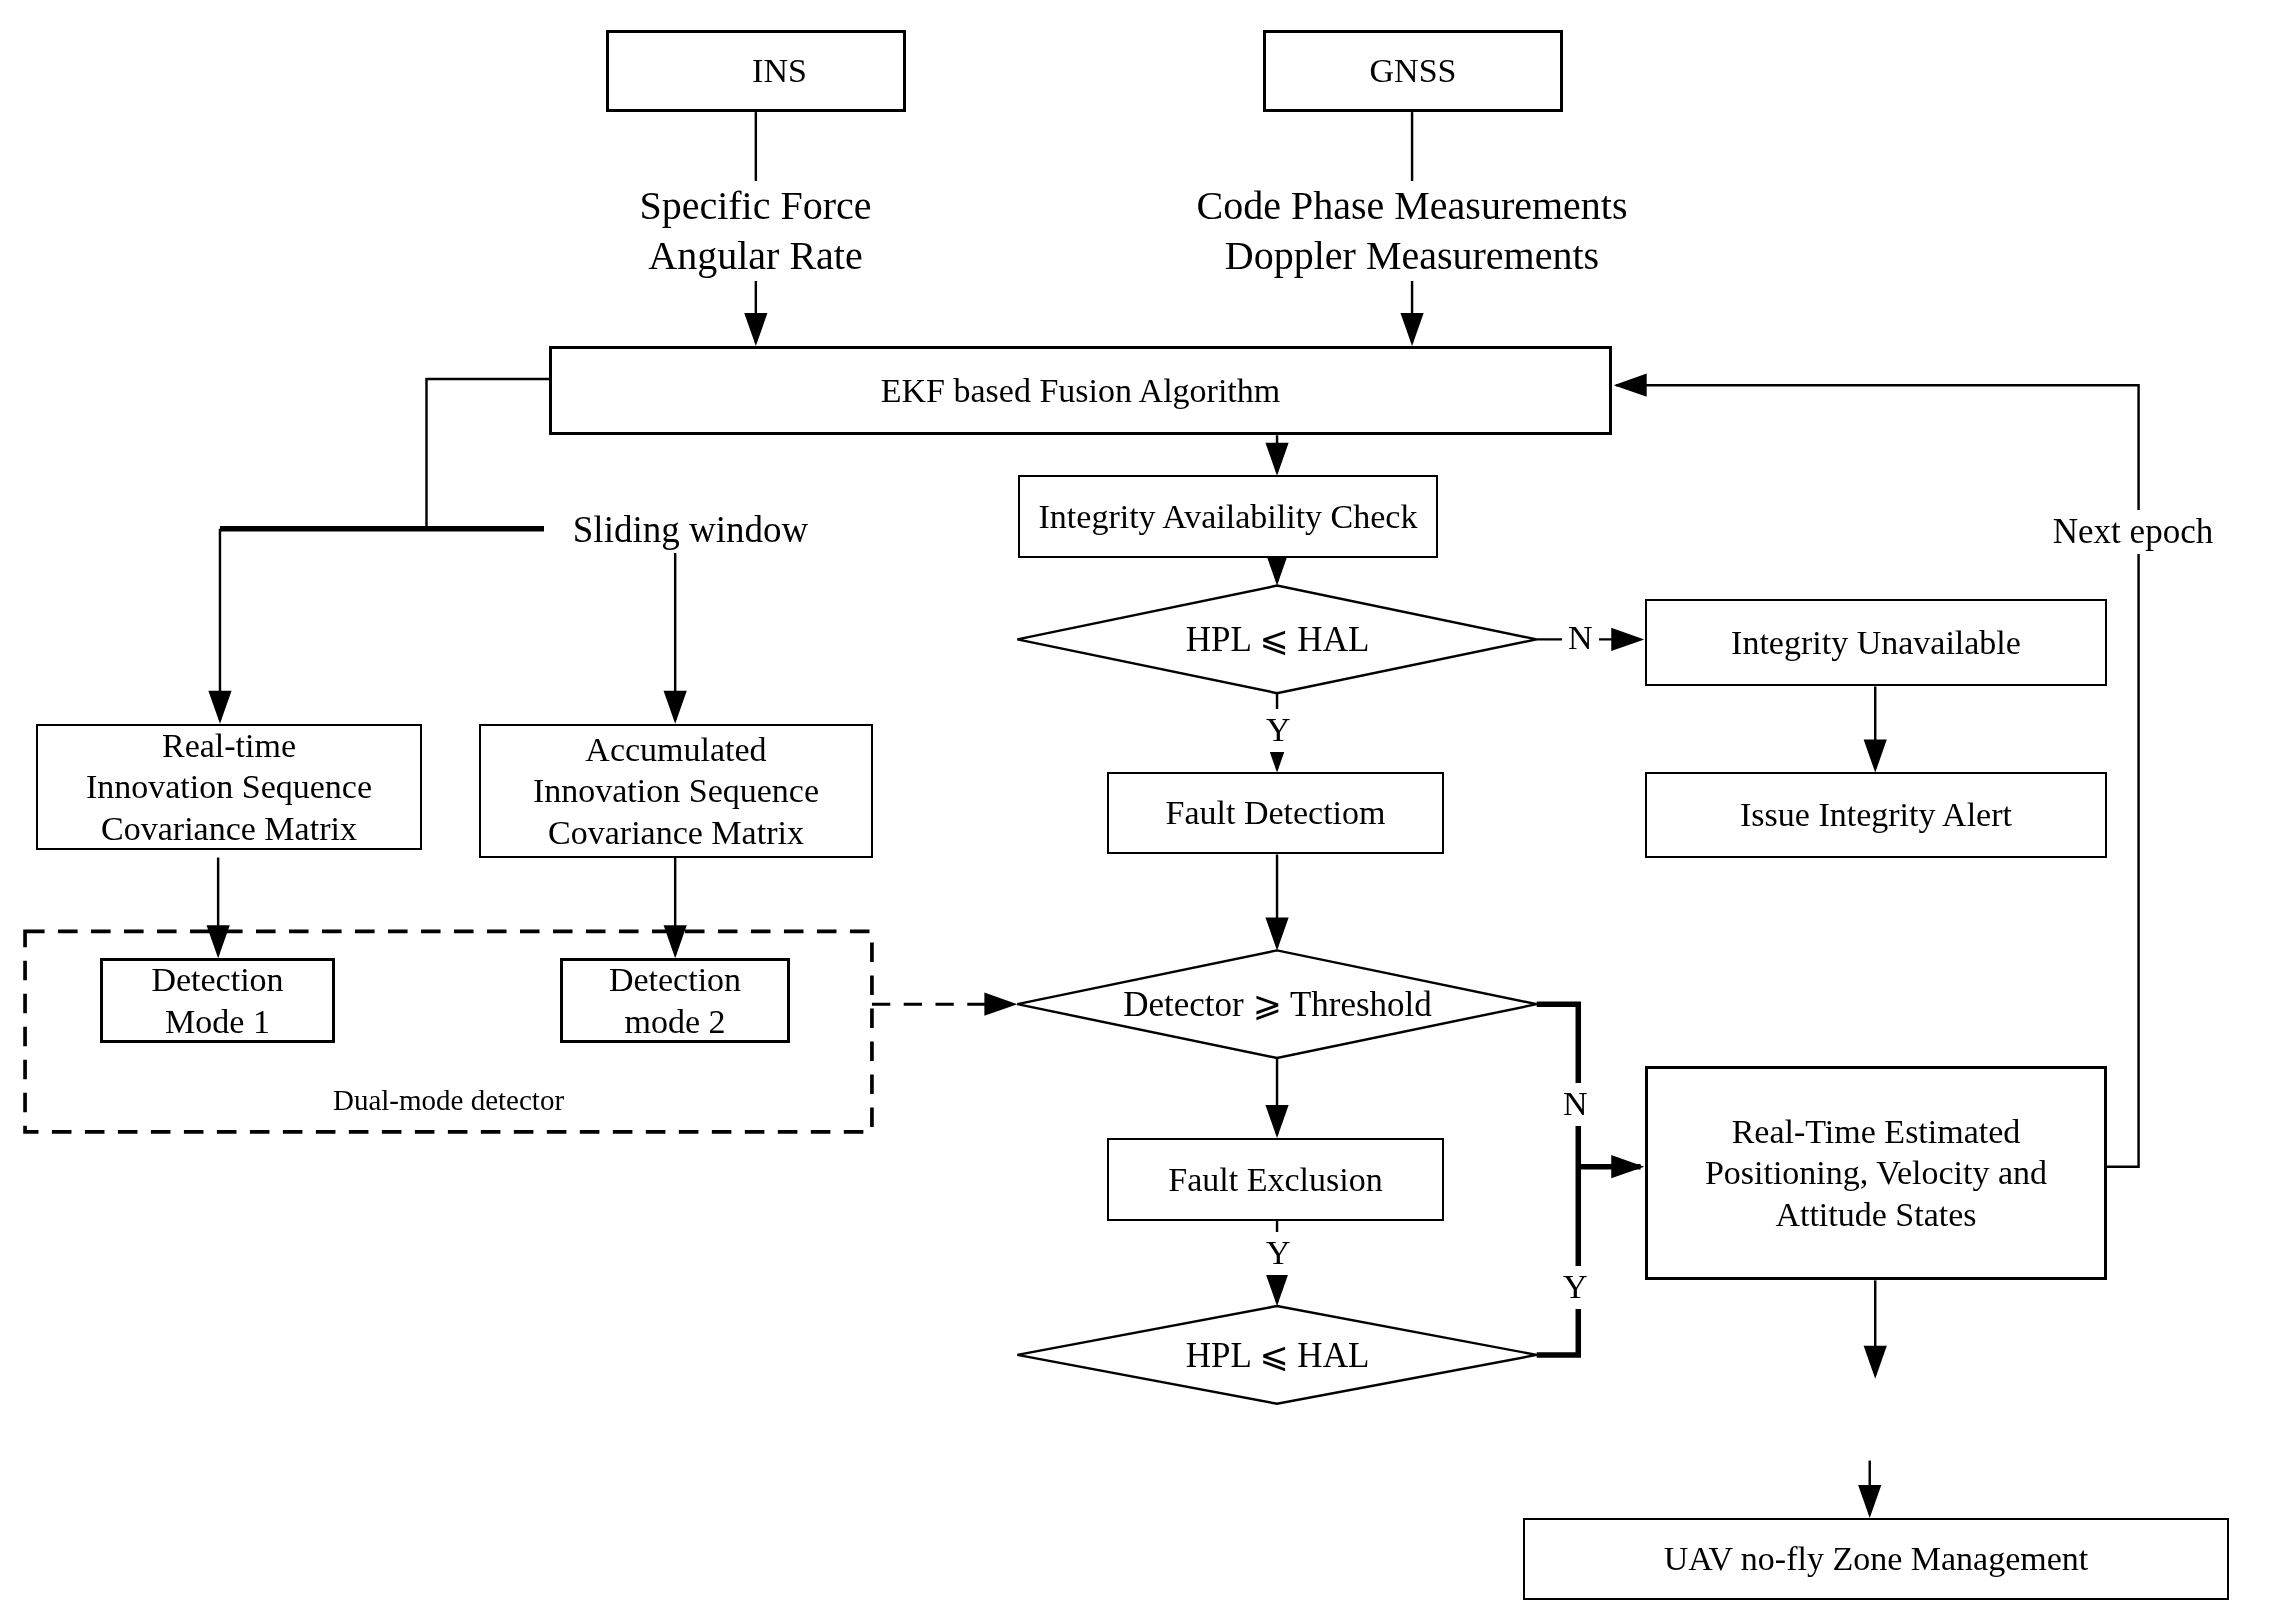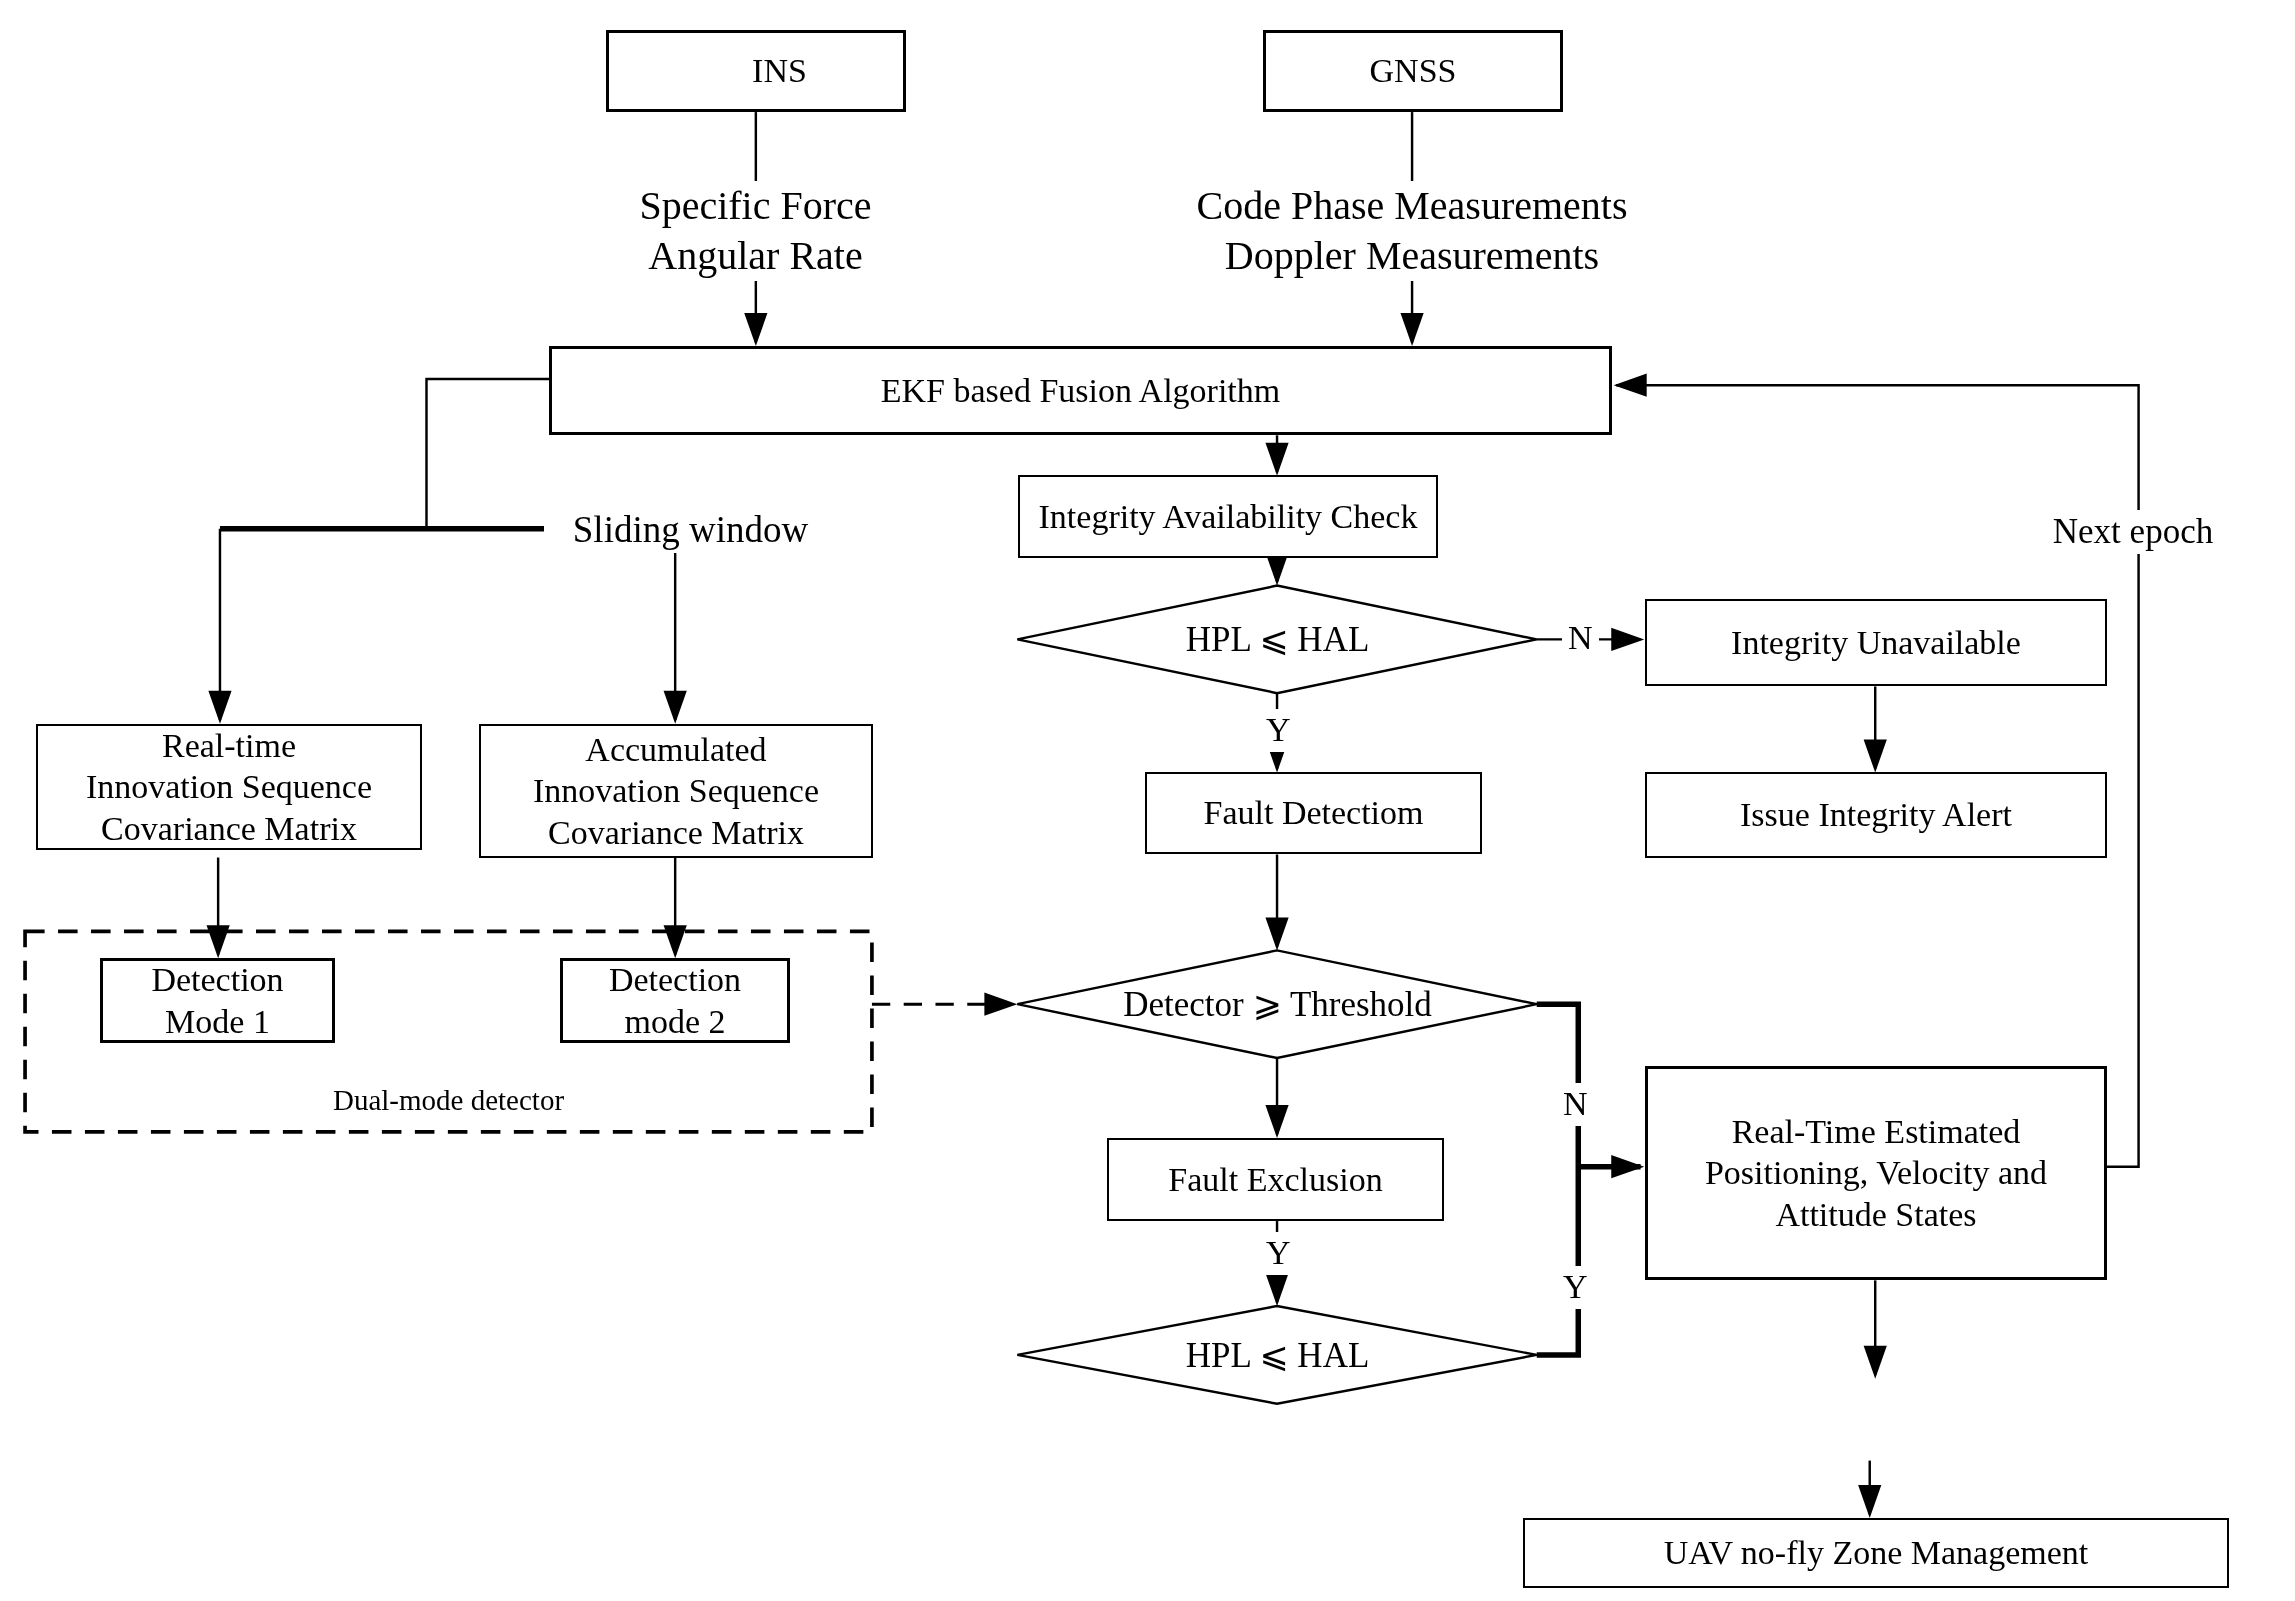--- a/index.html
+++ b/index.html
@@ -91,21 +91,21 @@
   <div class="node b6" style="left:1263px;top:30px;width:300px;height:82px;">GNSS</div>
 
   <div class="node b6" style="left:549px;top:346px;width:1063px;height:89px;">EKF based Fusion Algorithm</div>
 
   <div class="node" style="left:1018px;top:475px;width:420px;height:83px;">Integrity Availability Check</div>
 
   <div class="node" style="left:1645px;top:599px;width:462px;height:87px;">Integrity Unavailable</div>
 
   <div class="node" style="left:1645px;top:772px;width:462px;height:86px;">Issue Integrity Alert</div>
 
-  <div class="node" style="left:1145px;top:772px;width:337px;height:82px;">Fault Detectiom</div>
+  <div class="node" style="left:1107px;top:772px;width:337px;height:82px;">Fault Detectiom</div>
 
   <div class="node" style="left:1107px;top:1138px;width:337px;height:83px;">Fault Exclusion</div>
 
   <div class="node lines" style="left:25px;top:724px;width:386px;height:126px;margin-left:11px;">
     <div>
       <span>Real-time</span>
       <span>Innovation Sequence</span>
       <span>Covariance Matrix</span>
     </div>
   </div>
@@ -134,21 +134,21 @@
 
   <div class="node lines b5" style="left:1645px;top:1066px;width:462px;height:214px;">
     <div>
       <span>Real-Time Estimated</span>
       <span>Positioning, Velocity and</span>
       <span>Attitude States</span>
     </div>
   </div>
 
 
-  <div class="node" style="left:1523px;top:1518px;width:706px;height:70px;">UAV no-fly Zone Management</div>
+  <div class="node" style="left:1523px;top:1518px;width:706px;height:82px;">UAV no-fly Zone Management</div>
 
   <div class="dlabel" style="left:1018px;top:585px;width:519px;height:108px;">HPL ⩽ HAL</div>
   <div class="dlabel" style="left:1018px;top:950px;width:519px;height:108px;">Detector ⩾ Threshold</div>
   <div class="dlabel" style="left:1018px;top:1306px;width:519px;height:98px;">HPL ⩽ HAL</div>
 
   <div class="flabel lines" style="left:560px;top:181px;width:391px;">
     <span>Specific Force</span>
     <span>Angular Rate</span>
   </div>
 

